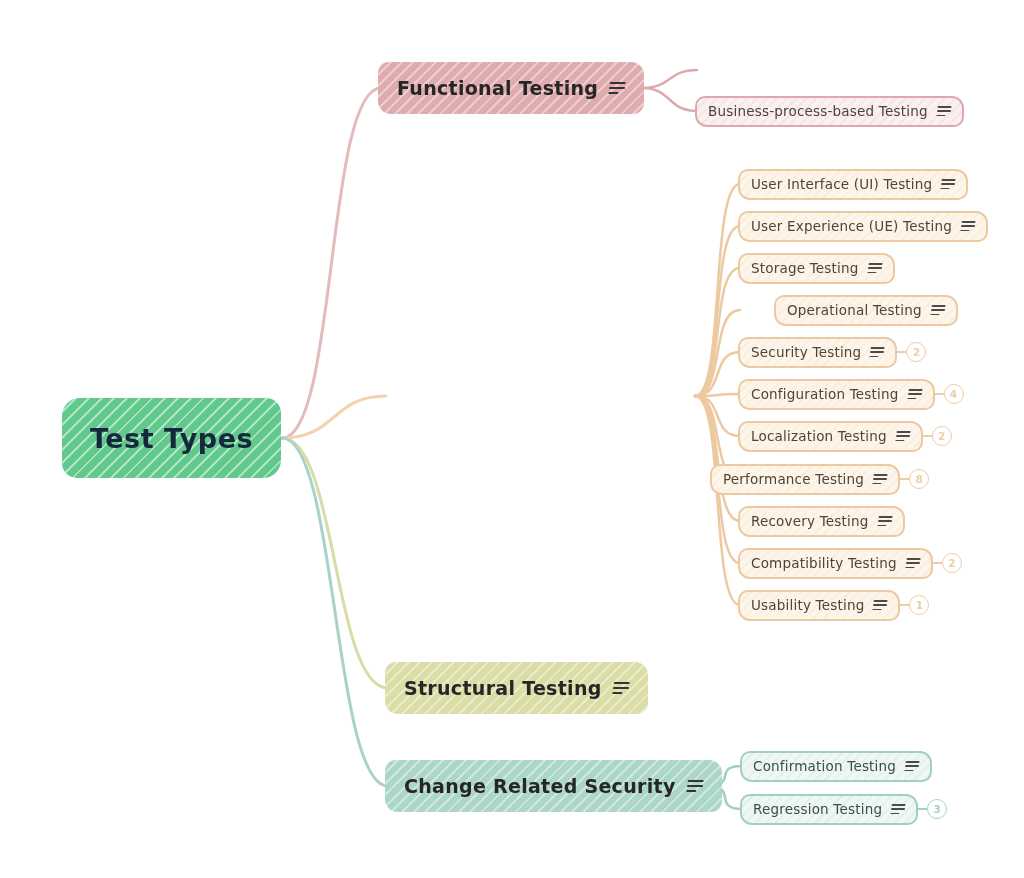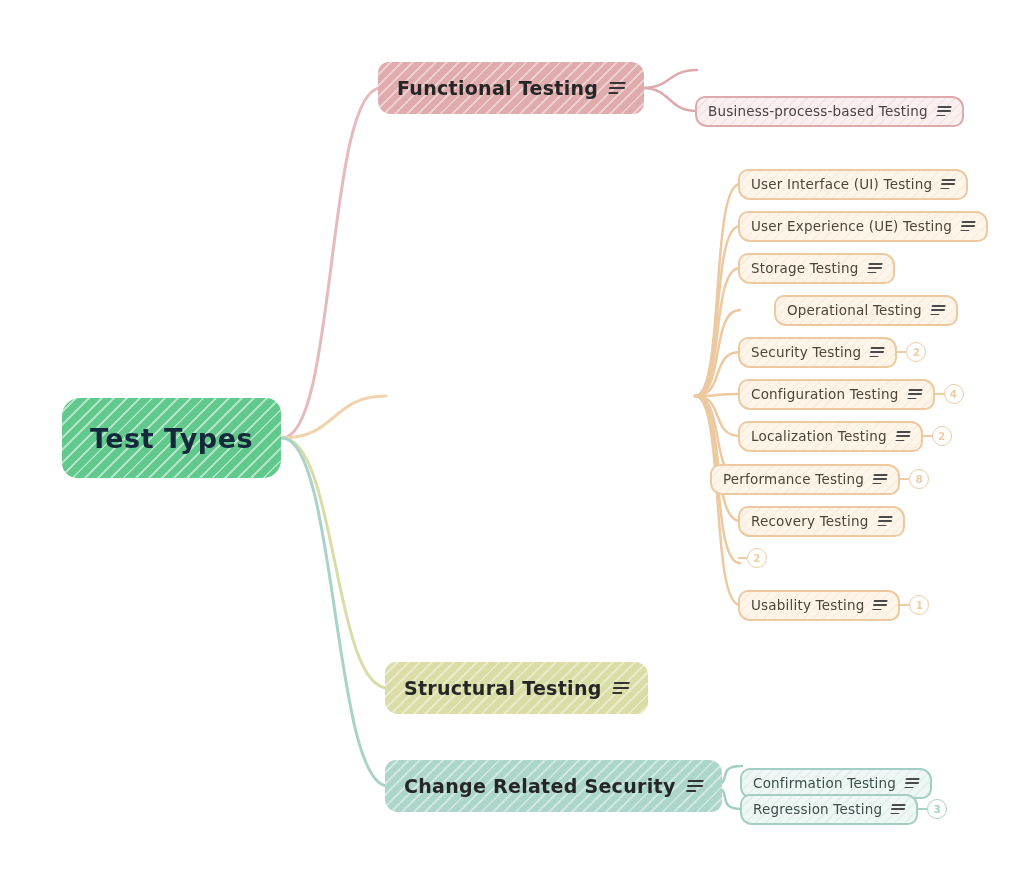--- a/index.html
+++ b/index.html
@@ -206,20 +206,28 @@
       <div class="child-node" style="border-color: rgb(236, 201, 160); color: rgb(78, 68, 58); background-color: rgb(253, 245, 234); background-image: repeating-linear-gradient(135deg, rgba(236, 201, 160, 0.18) 0px, rgba(236, 201, 160, 0.18) 1.5px, transparent 1.5px, transparent 7px);">
         <span>Recovery Testing</span>
         <span class="note-icon">
           <i style="width: 14px; background: rgb(74, 74, 74);"></i>
           <i style="width: 14px; background: rgb(74, 74, 74);"></i>
           <i style="width: 9px; background: rgb(74, 74, 74);"></i>
         </span>
       </div>
     </div>
     <div class="child-row" style="left: 738px; top: 547.5px;">
+      <div class="child-node" style="border-color: rgb(236, 201, 160); color: rgb(78, 68, 58); background-color: rgb(253, 245, 234); background-image: repeating-linear-gradient(135deg, rgba(236, 201, 160, 0.18) 0px, rgba(236, 201, 160, 0.18) 1.5px, transparent 1.5px, transparent 7px);">
+        <span>Compatibility Testing</span>
+        <span class="note-icon">
+          <i style="width: 14px; background: rgb(74, 74, 74);"></i>
+          <i style="width: 14px; background: rgb(74, 74, 74);"></i>
+          <i style="width: 9px; background: rgb(74, 74, 74);"></i>
+        </span>
+      </div>
       <span class="badge-link" style="width: 9px; border-top-color: rgb(236, 205, 166);"></span>
       <span class="count-badge" style="border-color: rgb(236, 205, 166); color: rgb(236, 205, 166);">2</span>
     </div>
     <div class="child-row" style="left: 738px; top: 589.5px;">
       <div class="child-node" style="border-color: rgb(236, 201, 160); color: rgb(78, 68, 58); background-color: rgb(253, 245, 234); background-image: repeating-linear-gradient(135deg, rgba(236, 201, 160, 0.18) 0px, rgba(236, 201, 160, 0.18) 1.5px, transparent 1.5px, transparent 7px);">
         <span>Usability Testing</span>
         <span class="note-icon">
           <i style="width: 14px; background: rgb(74, 74, 74);"></i>
           <i style="width: 14px; background: rgb(74, 74, 74);"></i>
           <i style="width: 9px; background: rgb(74, 74, 74);"></i>
@@ -237,21 +245,21 @@
       </span>
     </div>
     <div class="main-node" style="left: 385px; top: 760px; color: rgb(38, 38, 38); background-color: rgb(172, 214, 202); background-image: repeating-linear-gradient(135deg, rgba(255, 255, 255, 0.42) 0px, rgba(255, 255, 255, 0.42) 2px, transparent 2px, transparent 8px);">
       <span>Change Related Security</span>
       <span class="note-icon">
         <i style="width: 16px; background: rgb(51, 51, 51);"></i>
         <i style="width: 16px; background: rgb(51, 51, 51);"></i>
         <i style="width: 10px; background: rgb(51, 51, 51);"></i>
       </span>
     </div>
-    <div class="child-row" style="left: 740px; top: 750.5px; margin-top: 17px;">
+    <div class="child-row" style="left: 740px; top: 750.5px;">
       <div class="child-node" style="border-color: rgb(163, 206, 195); color: rgb(60, 78, 75); background-color: rgb(239, 247, 244); background-image: repeating-linear-gradient(135deg, rgba(163, 206, 195, 0.18) 0px, rgba(163, 206, 195, 0.18) 1.5px, transparent 1.5px, transparent 7px);">
         <span>Confirmation Testing</span>
         <span class="note-icon">
           <i style="width: 14px; background: rgb(74, 74, 74);"></i>
           <i style="width: 14px; background: rgb(74, 74, 74);"></i>
           <i style="width: 9px; background: rgb(74, 74, 74);"></i>
         </span>
       </div>
     </div>
     <div class="child-row" style="left: 740px; top: 793.5px;">

